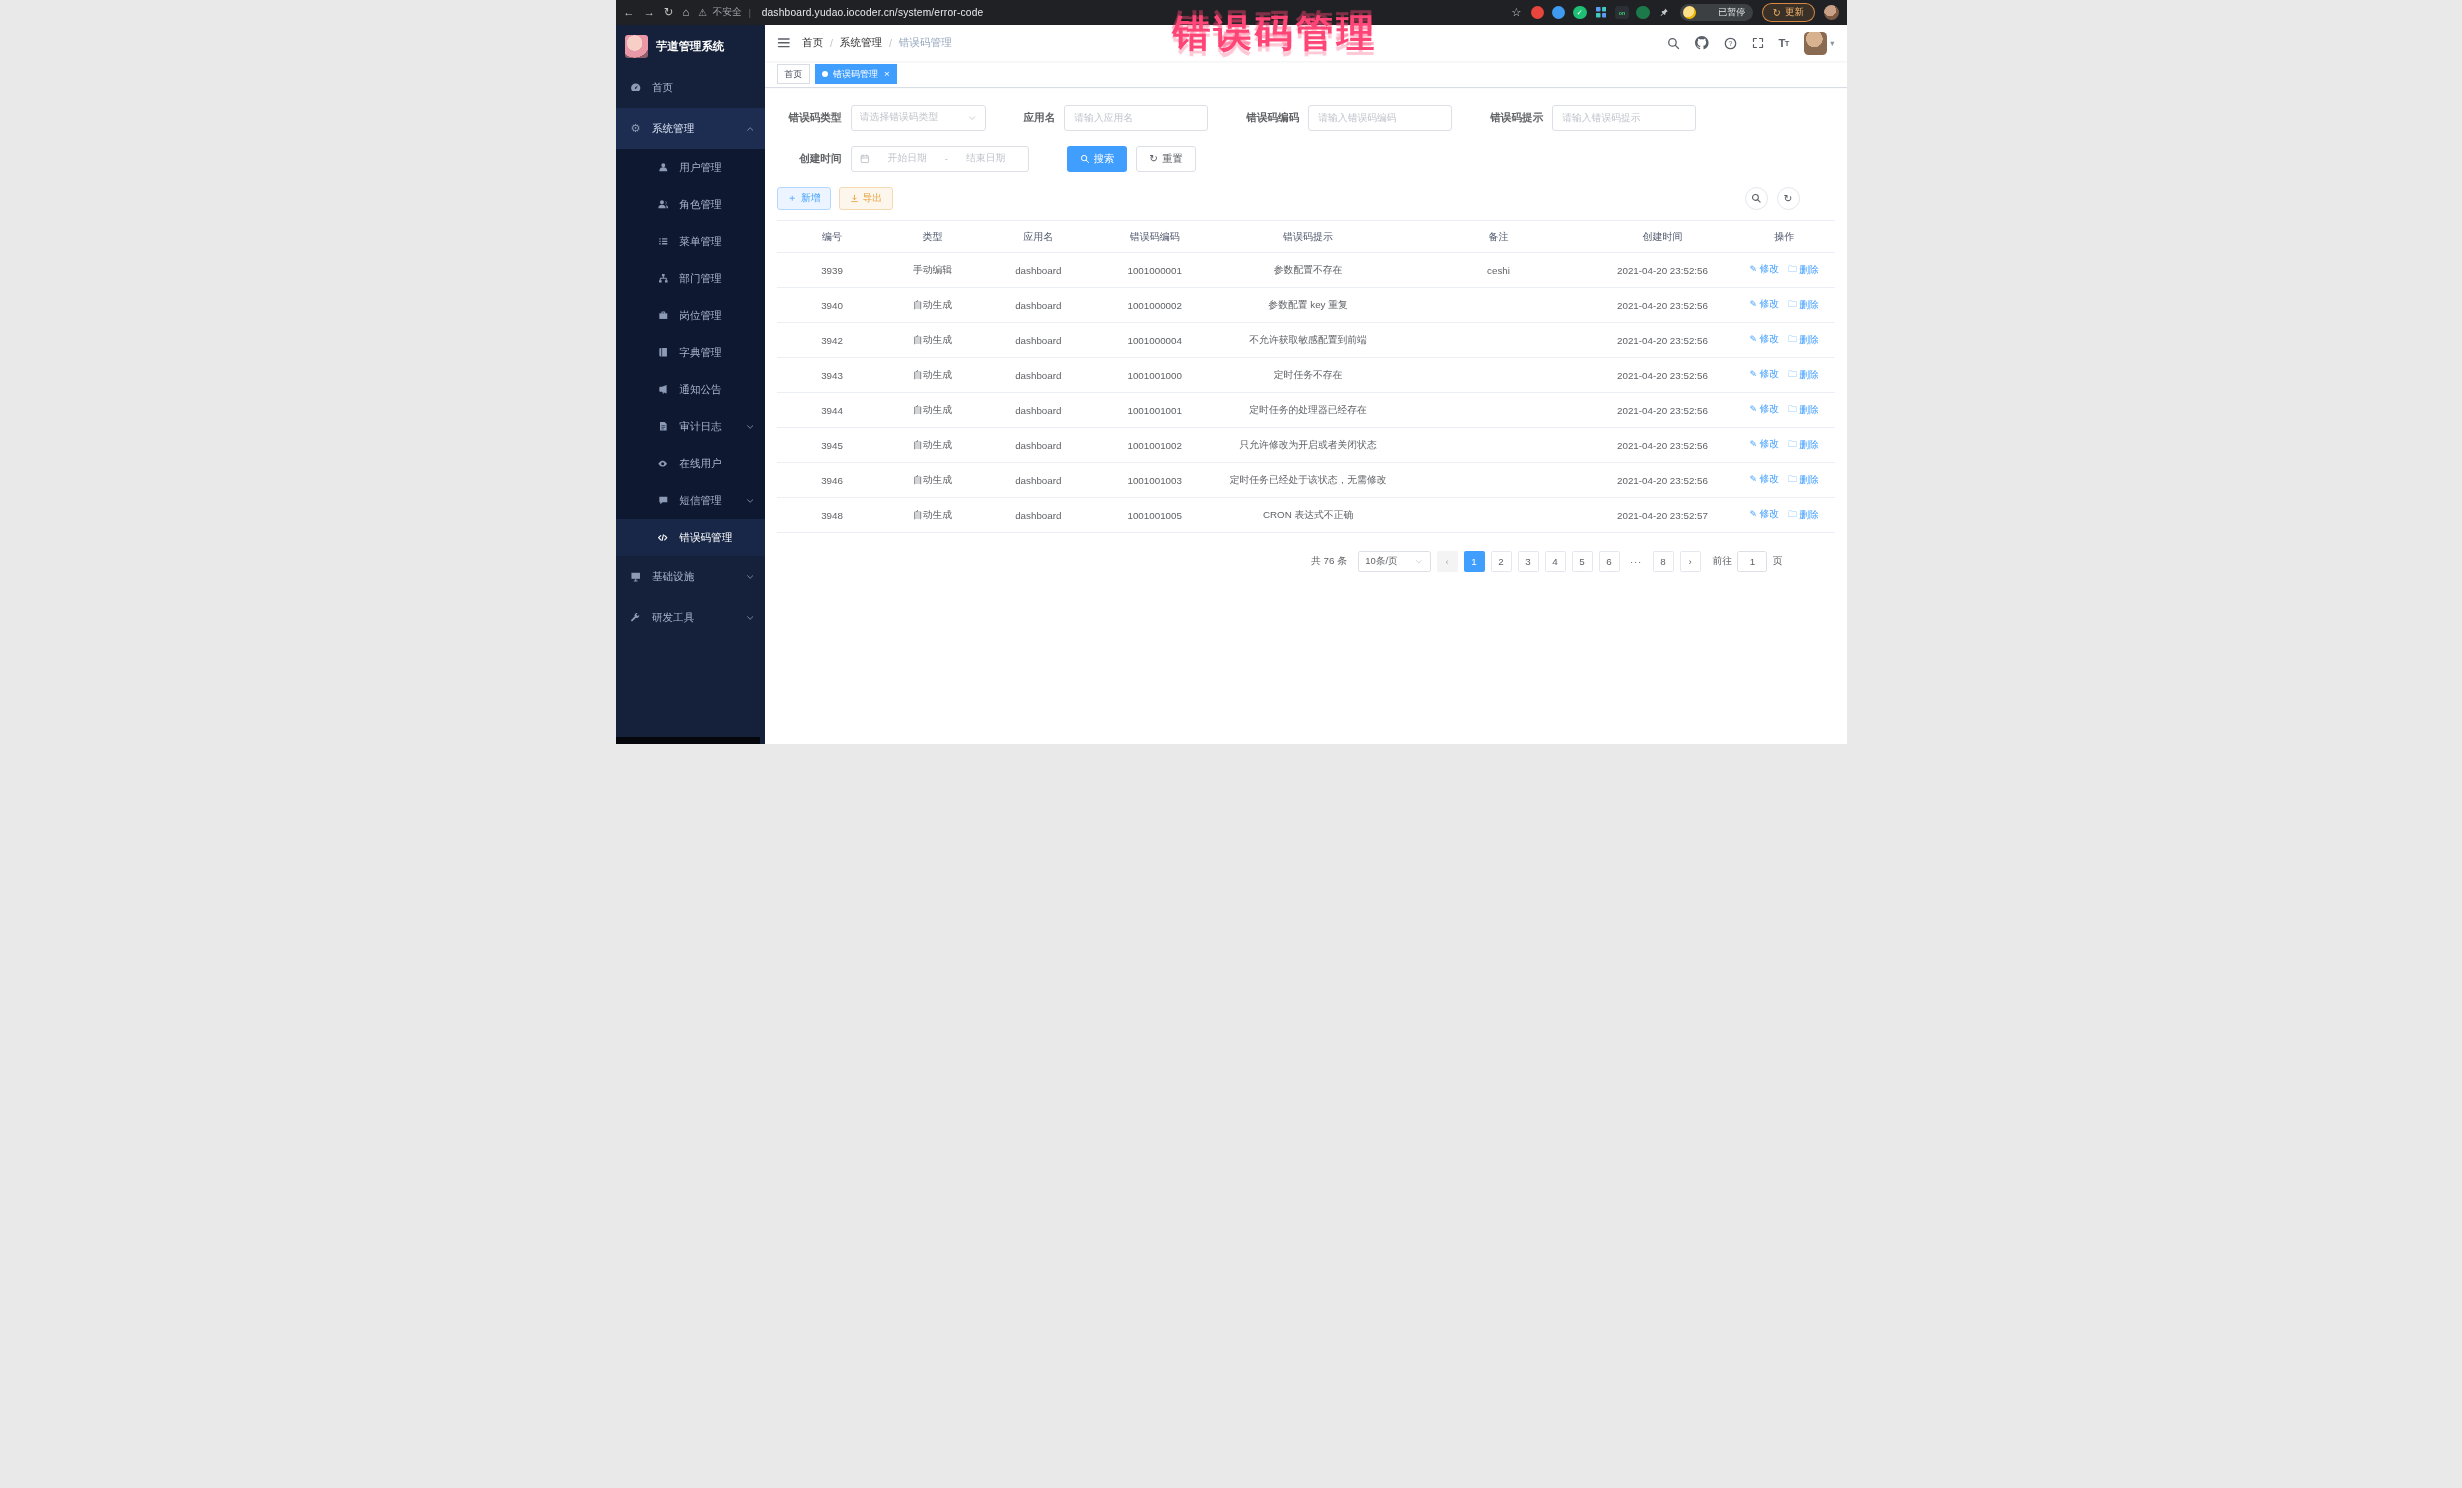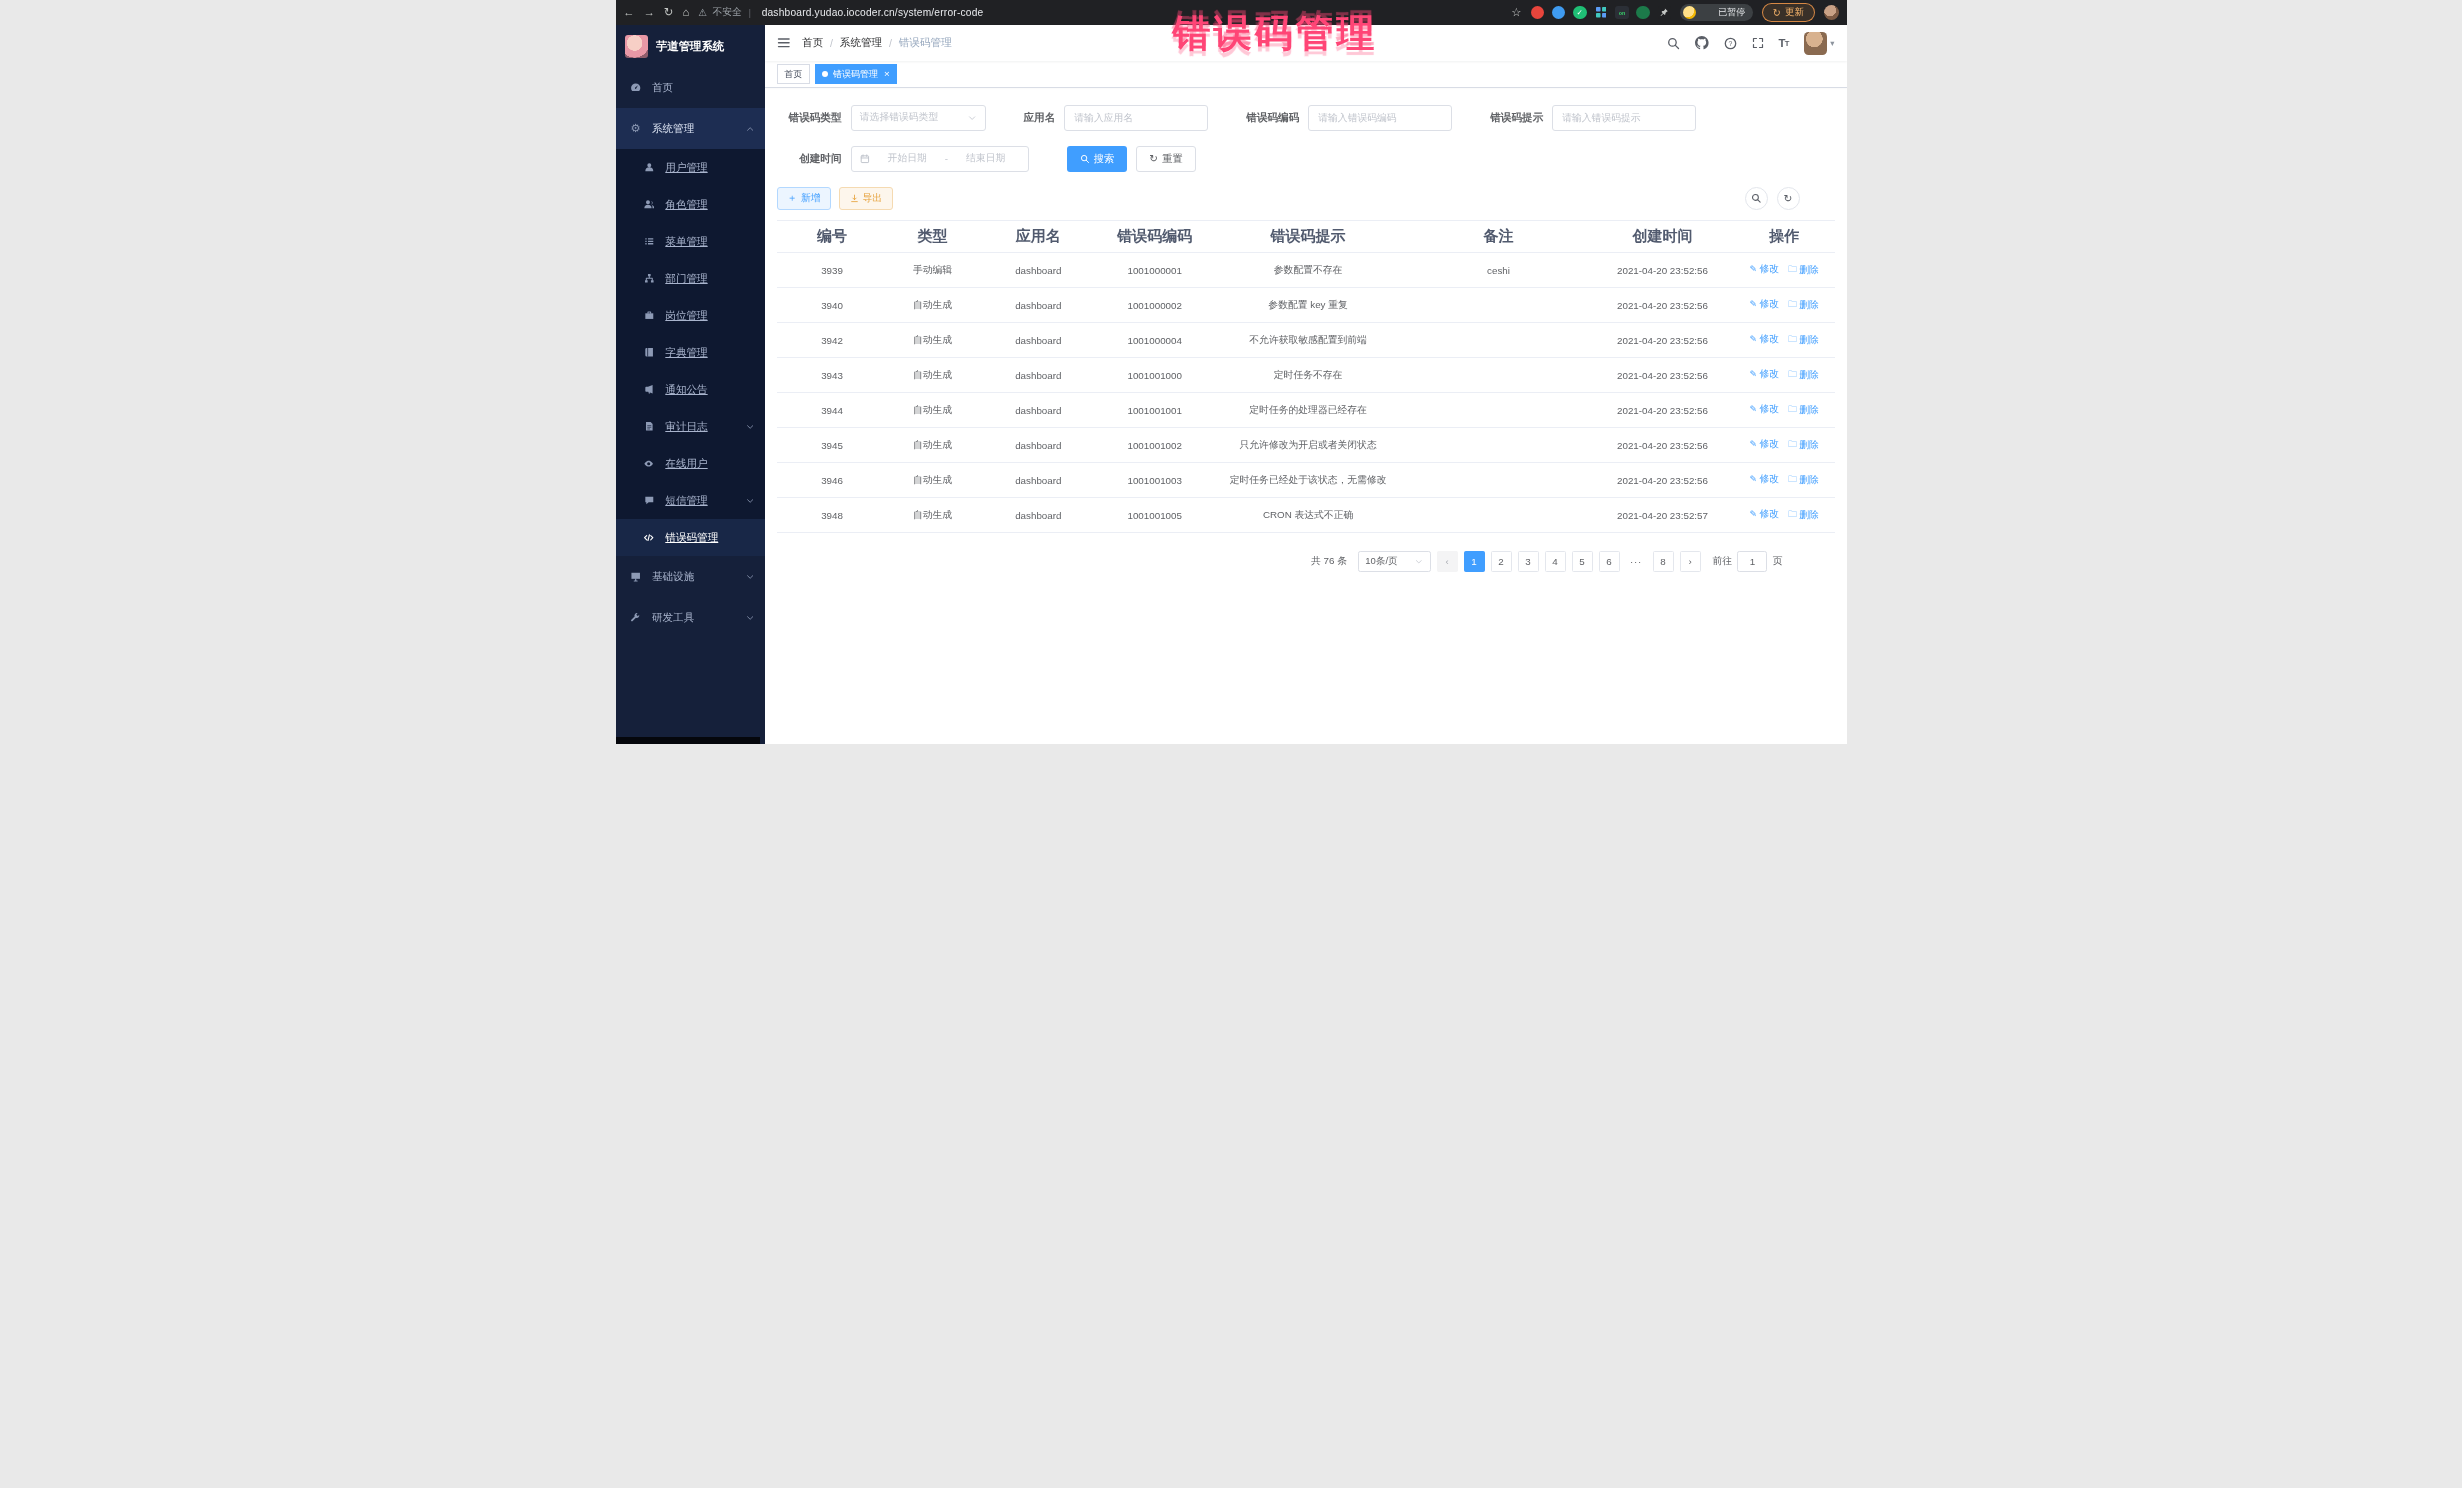--- a/index.html
+++ b/index.html
@@ -31,21 +31,21 @@
   
   .sidebar { width:149px; flex-shrink:0; background:#15203a; color:#a9b4cd; display:flex; flex-direction:column; overflow:hidden; }
   .logo-row { height:42px; display:flex; align-items:center; gap:7.6px; padding:0 9.8px; }
   .logo-img { width:23px; height:23px; border-radius:3px; flex-shrink:0;
     background:radial-gradient(circle at 42% 35%, #f7cfc6 0 38%, #e898a6 39% 72%, #8f5d6b 73% 100%); }
   .logo-text { color:#fff; font-weight:700; font-size:11.4px; white-space:nowrap; }
   .menu { flex:1; font-size:10.6px; }
   .menu-item { height:41px; display:flex; align-items:center; gap:9.8px; padding:0 13.6px; cursor:pointer; position:relative; white-space:nowrap; }
   .parent-open { background:#1d2d52; color:#dbe3f2; }
   .submenu { background:#0e1830; }
-  .submenu .menu-item { height:37px; padding-left:27px;text-decoration:underline; }
+  .submenu .menu-item { height:37px; padding-left:41px; }
   .menu-item.active { color:#ffffff; background:#182747; }
   .mi { width:13px; display:flex; justify-content:center; align-items:center; color:#8d9ab5; flex-shrink:0; }
   .menu-item.active .mi { color:#fff; }
   .mi svg { display:block; }
   .mi .i-char { font-size:11.4px; line-height:1; font-family:"DejaVu Sans",sans-serif; }
   .marrow { position:absolute; right:10.6px; top:50%; transform:translateY(-50%); color:#8d9ab5; display:flex; }
   .chev { stroke:currentColor; fill:none; stroke-width:1.6; stroke-linecap:round; stroke-linejoin:round; }
 
   
   .main { flex:1; display:flex; flex-direction:column; min-width:0; background:#fff; }
@@ -87,21 +87,21 @@
   .btn-plain { background:#fff; border-color:#dcdfe6; color:#606266; margin-left:9px; }
 
   .toolbar-row { display:flex; align-items:center; margin-bottom:10.6px; }
   .btn-sm { height:23px; padding:0 9.8px; font-size:9.8px; border-radius:3px; display:inline-flex; align-items:center; gap:3.8px; cursor:pointer; font-family:inherit; }
   .btn-add { background:#ecf5ff; border:0.8px solid #b3d8ff; color:#409eff; }
   .btn-export { background:#fdf6ec; border:0.8px solid #f5dab1; color:#e6a23c; margin-left:7.6px; }
   .tool-icons { margin-left:auto; display:flex; gap:9px; margin-right:35px; }
   .tool-circle { width:23px; height:23px; border-radius:50%; border:0.8px solid #e3e6ec; display:flex; align-items:center; justify-content:center; color:#5a5e66; cursor:pointer; font-size:10.6px; }
 
   table.grid { width:100%; border-collapse:collapse; font-size:9.8px; color:#606266; table-layout:fixed; }
-  .grid th { height:32px; font-weight:700; color:#515a6e; border-top:0.8px solid #ebeef5; border-bottom:0.8px solid #ebeef5; font-size:15px; }
+  .grid th { height:32px; font-weight:400; color:#515a6e; border-top:0.8px solid #ebeef5; border-bottom:0.8px solid #ebeef5; font-size:10px; }
   .grid td { height:35px; border-bottom:0.8px solid #ebeef5; text-align:center; word-break:break-all; }
   .op { color:#409eff; margin:0 4.5px; display:inline-flex; align-items:center; gap:2.3px; cursor:pointer; text-decoration:none; font-size:9.8px; white-space:nowrap; }
   .op .op-ic { font-size:9px; }
 
   .pagination { display:flex; align-items:center; justify-content:flex-end; gap:6px; margin-top:18px; padding-right:52px; font-size:9.8px; color:#606266; }
   .pg-total { margin-right:4.5px; }
   .pg-size { width:73px; height:21px; border:0.8px solid #dcdfe6; border-radius:2.3px; display:flex; align-items:center; justify-content:space-between; padding:0 6.8px; color:#606266; font-size:9.5px; cursor:pointer; }
   .page { min-width:21px; height:21px; border:0.8px solid #e4e7ed; border-radius:1.5px; background:#fff; color:#606266; display:flex; align-items:center; justify-content:center; font-size:9.8px; cursor:pointer; font-family:inherit; }
   .page.nav { background:#f4f4f5; border-color:#f4f4f5; color:#a8abb2; }
   .page.active { background:#409eff; border-color:#409eff; color:#fff; }

